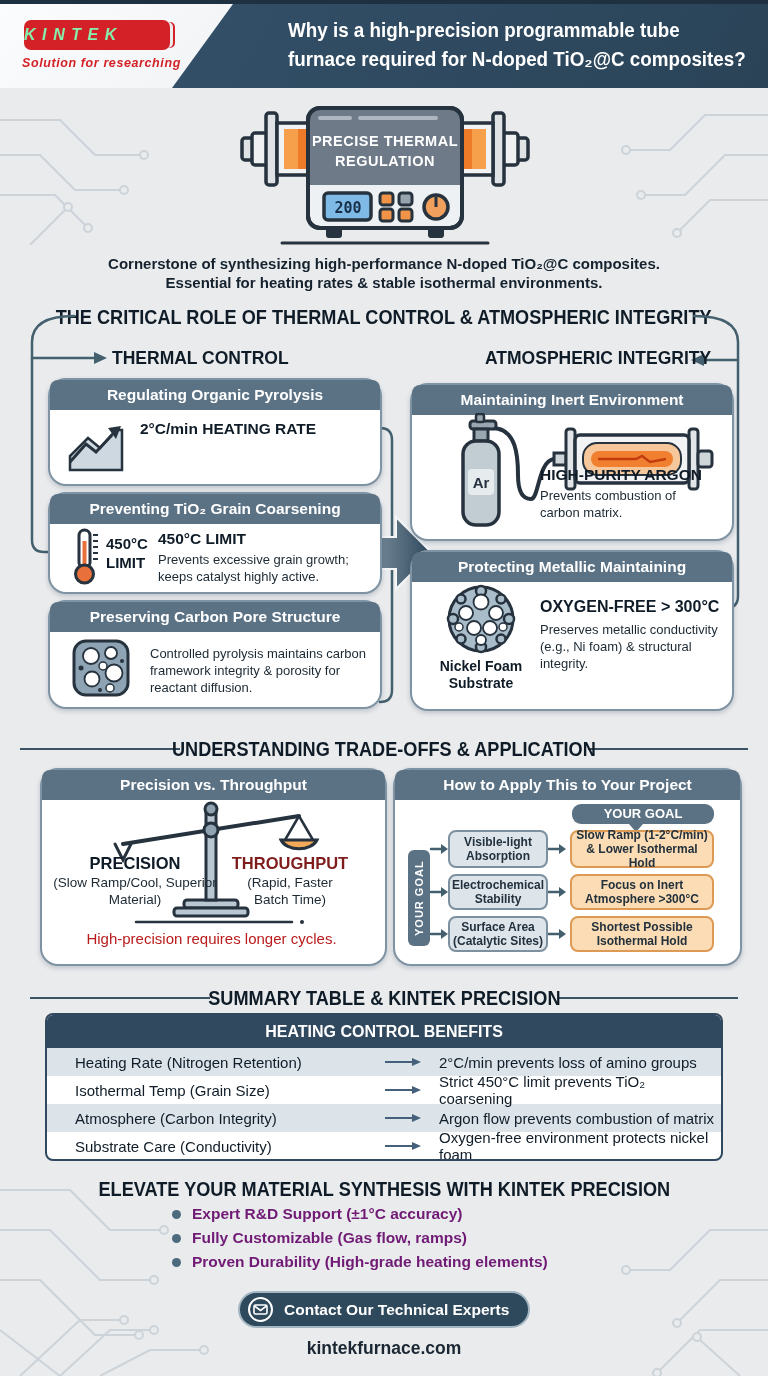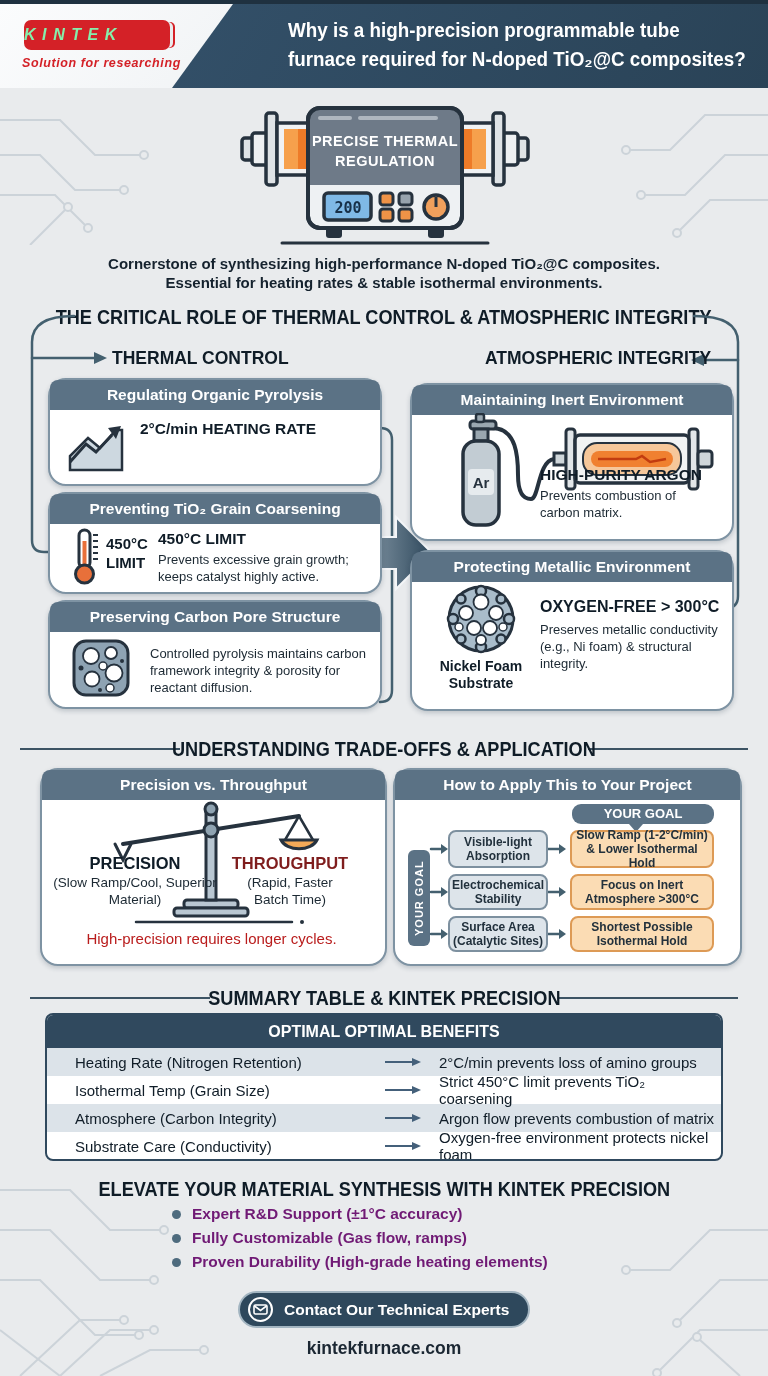--- a/index.html
+++ b/index.html
@@ -248,21 +248,21 @@
     <rect x="143" y="22" width="114" height="48" rx="5" fill="#f1f3f4" stroke="#26323e" stroke-width="3.5"></rect>
     <rect x="151" y="30" width="98" height="32" rx="14" fill="#f6c79a" stroke="#26323e" stroke-width="2"></rect>
     <rect x="159" y="38" width="82" height="16" rx="8" fill="#f08030"></rect>
     <path d="M166 46 H204 L210 43 L218 49 L234 46" fill="none" stroke="#c23c10" stroke-width="2.5"></path>
     <rect x="266" y="38" width="14" height="16" rx="3" fill="#cfd6da" stroke="#26323e" stroke-width="3"></rect>
   </svg>
   <div class="abs headline" style="left:540px;top:466px;">HIGH-PURITY ARGON</div>
   <div class="abs desc" style="left:540px;top:487px;width:172px;">Prevents combustion of carbon matrix.</div>
 
   <div class="abs card" style="left:410px;top:550px;width:320px;height:157px;">
-    <div class="bar">Protecting Metallic Environment</div>
+    <div class="bar">Protecting Metallic Maintaining</div>
   </div>
   <svg class="abs" style="left:444px;top:582px;" width="74" height="74" viewBox="0 0 74 74">
     <circle cx="37" cy="37" r="32" fill="#a9bcca" stroke="#26323e" stroke-width="3"></circle>
     <circle cx="37" cy="9" r="5" fill="#a9bcca" stroke="#26323e" stroke-width="2.5"></circle>
     <circle cx="37" cy="65" r="5" fill="#a9bcca" stroke="#26323e" stroke-width="2.5"></circle>
     <circle cx="9" cy="37" r="5" fill="#a9bcca" stroke="#26323e" stroke-width="2.5"></circle>
     <circle cx="65" cy="37" r="5" fill="#a9bcca" stroke="#26323e" stroke-width="2.5"></circle>
     <circle cx="17" cy="17" r="4.5" fill="#a9bcca" stroke="#26323e" stroke-width="2.5"></circle>
     <circle cx="57" cy="17" r="4.5" fill="#a9bcca" stroke="#26323e" stroke-width="2.5"></circle>
     <circle cx="17" cy="57" r="4.5" fill="#a9bcca" stroke="#26323e" stroke-width="2.5"></circle>
@@ -331,21 +331,21 @@
     <div class="abs actbox" style="left:175px;top:60px;width:144px;height:38px;">Slow Ramp (1-2°C/min) &amp; Lower Isothermal Hold</div>
     <div class="abs actbox" style="left:175px;top:104px;width:144px;height:36px;">Focus on Inert Atmosphere &gt;300°C</div>
     <div class="abs actbox" style="left:175px;top:146px;width:144px;height:36px;">Shortest Possible Isothermal Hold</div>
   </div>
 
   <div class="abs hline" style="left:30px;top:997px;width:180px;"></div>
   <div class="abs hline" style="left:558px;top:997px;width:180px;"></div>
   <div class="abs sec-title" style="top:987px;"><span class="cx">SUMMARY TABLE &amp; KINTEK PRECISION</span></div>
 
   <div class="abs tbl" style="left:45px;top:1013px;width:678px;height:148px;">
-    <div class="tblhead">OPTIMAL OPTIMAL BENEFITS</div>
+    <div class="tblhead">HEATING CONTROL BENEFITS</div>
     <div class="trow alt">
       <div class="tlabel">Heating Rate (Nitrogen Retention)</div>
       <div class="tarrow">
           <svg width="36" height="10">
             <line x1="0" y1="5" x2="27" y2="5" stroke="#44607a" stroke-width="2"></line>
             <polygon points="27,1 36,5 27,9" fill="#44607a"></polygon>
           </svg>
         </div>
       <div class="tbenefit">2°C/min prevents loss of amino groups</div>
     </div>

